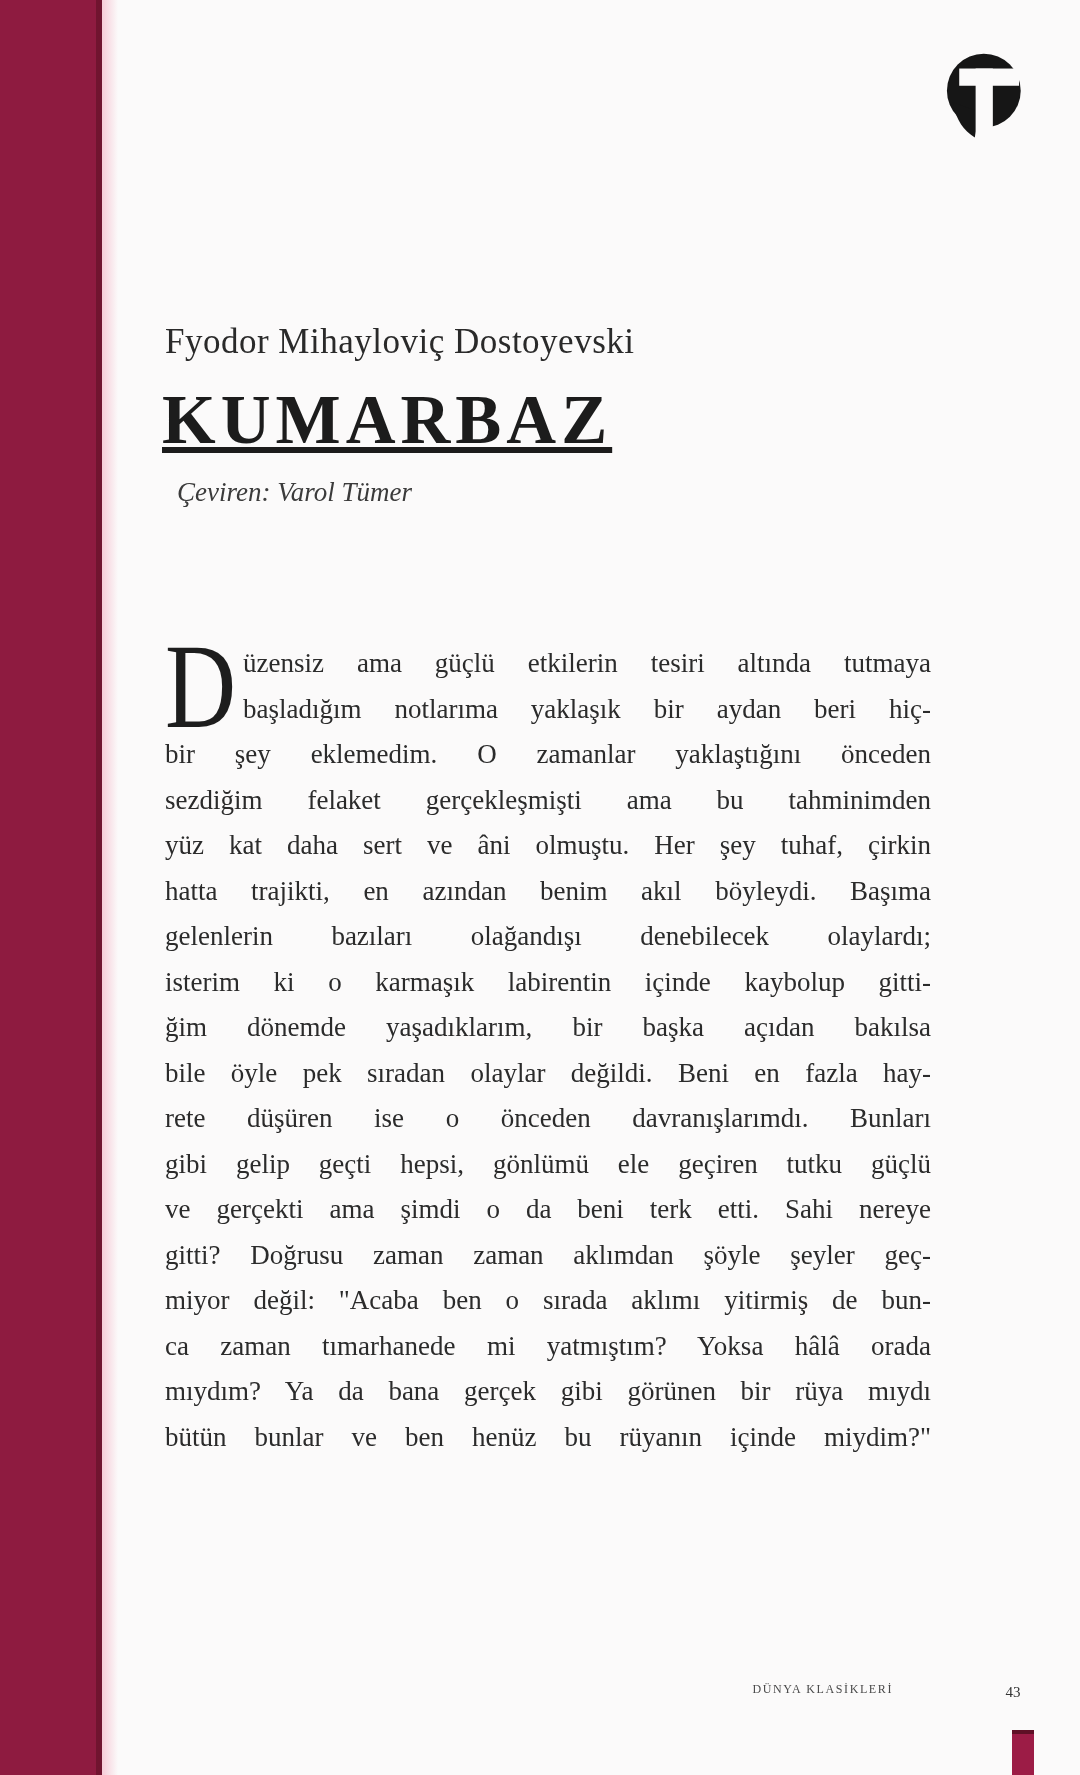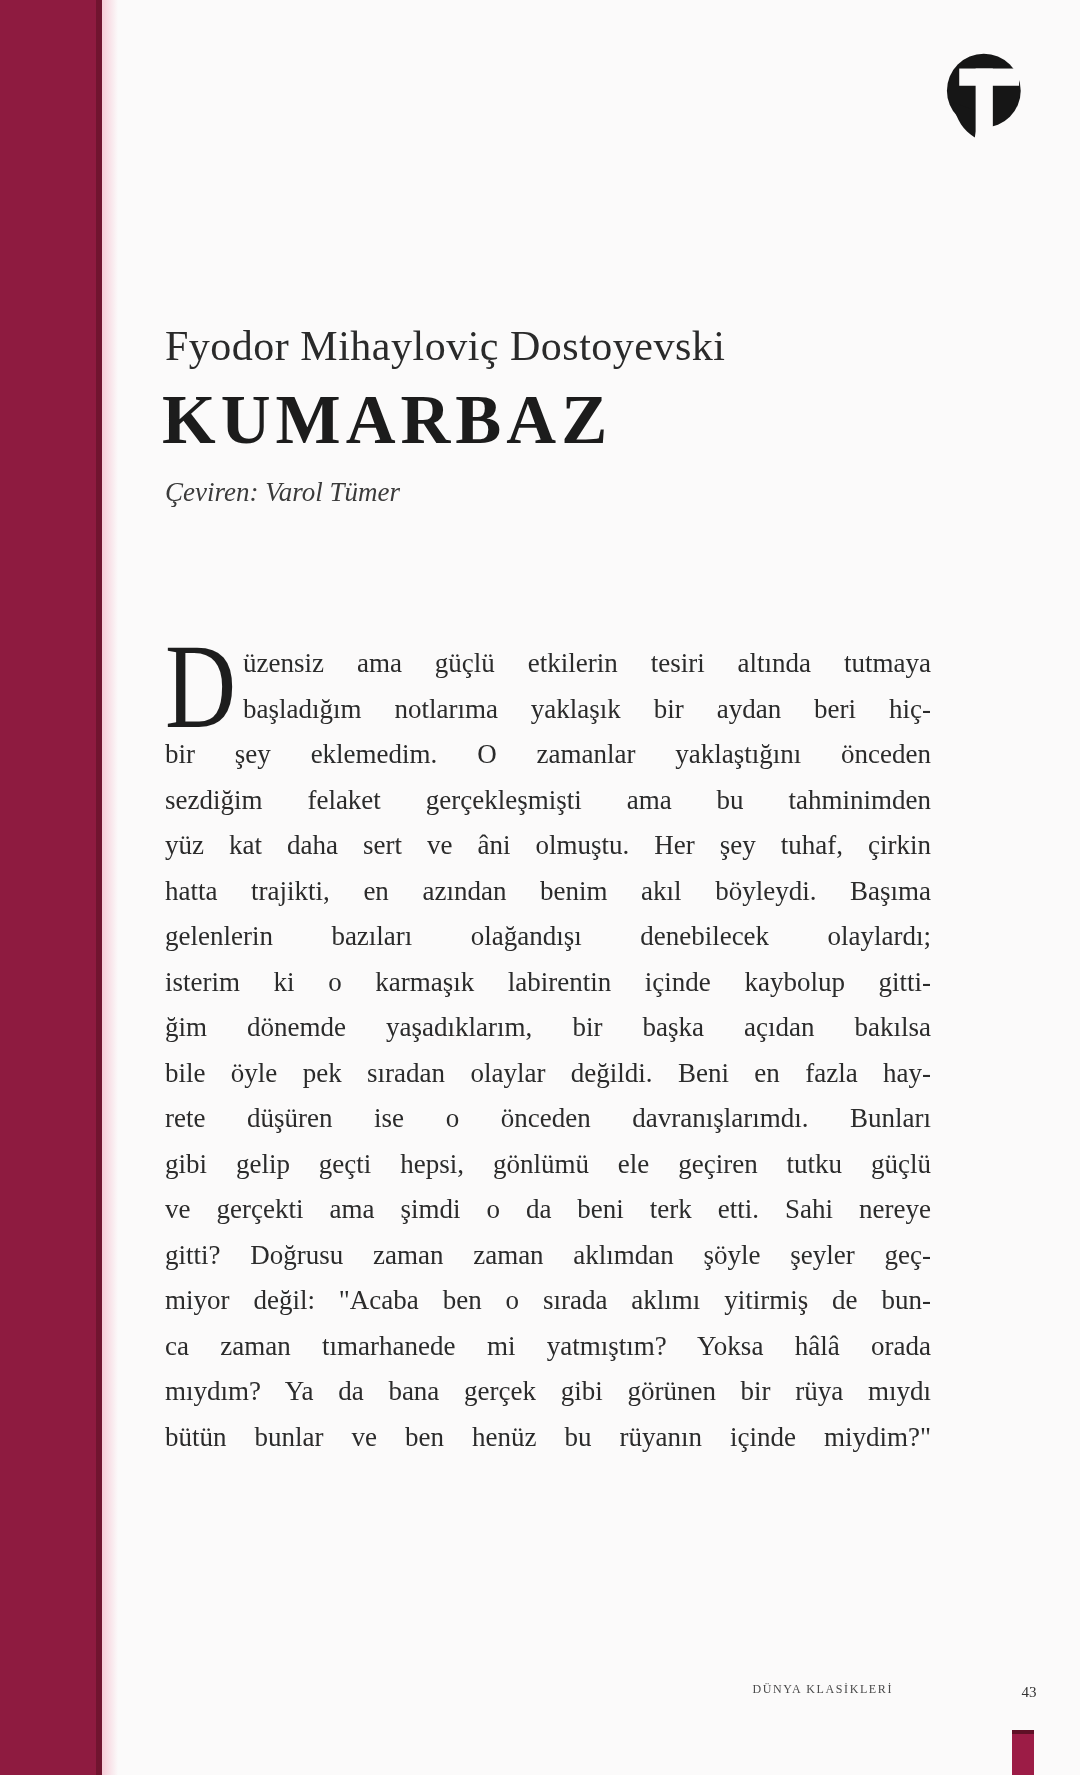--- a/index.html
+++ b/index.html
@@ -28,30 +28,31 @@
   
   .logo {
     position: absolute; top: 52px; right: 56px; width: 82px; height: 88px;
   }
   .logo svg { width: 100%; height: 100%; display: block; }
   .content {
     position: absolute; left: 165px; width: 766px; top: 0;
   }
   .author {
     position: absolute; top: 322px; left: 0; width: 766px;
-    font-size: 42px; letter-spacing: 0.5px; color: #2a2a2a;
+    font-size: 35px; letter-spacing: 0.5px; color: #2a2a2a;
     white-space: nowrap;
   }
   .title {
     position: absolute; top: 381px; left: -3px; width: 770px; margin: 0;
     font-size: 69px; font-weight: 700; letter-spacing: 5px; color: #1c1c1c;
     white-space: nowrap;
+    text-decoration: underline;
   }
   .translator {
-    position: absolute; top: 477px; left: 0; width: 766px;
+    position: absolute; top: 477px; left: 12px; width: 766px;
     font-style: italic; font-size: 27px; color: #3b3b3b;
     white-space: nowrap;
   }
   .bodytext {
     position: absolute; top: 641px; left: 0; width: 766px;
     font-size: 27px; line-height: 45.5px; color: #2b2b2b;
   }
   .dropcap {
     float: left;
     width: 66px; height: 91px;
@@ -66,21 +67,21 @@
     height: 45.5px;
     overflow: visible;
     white-space: normal;
   }
   .footer-series {
     position: absolute; top: 1682px; right: 187px;
     font-size: 12px; letter-spacing: 1.6px; color: #4a4a4a;
     white-space: nowrap;
   }
   .page-number {
-    position: absolute; top: 1684px; right: 39px; width: 24px;
+    position: absolute; top: 1684px; right: 55px; width: 24px;
     font-size: 15px; color: #333; text-align: center;
   }
   .corner-tab {
     position: absolute; right: 46px; top: 1730px; width: 22px; height: 45px;
     background: var(--tab, #9c1c46);
     border-top: 4px solid var(--tab-edge, #5f1026);
     box-sizing: border-box;
   }
 </style>
 </head>

